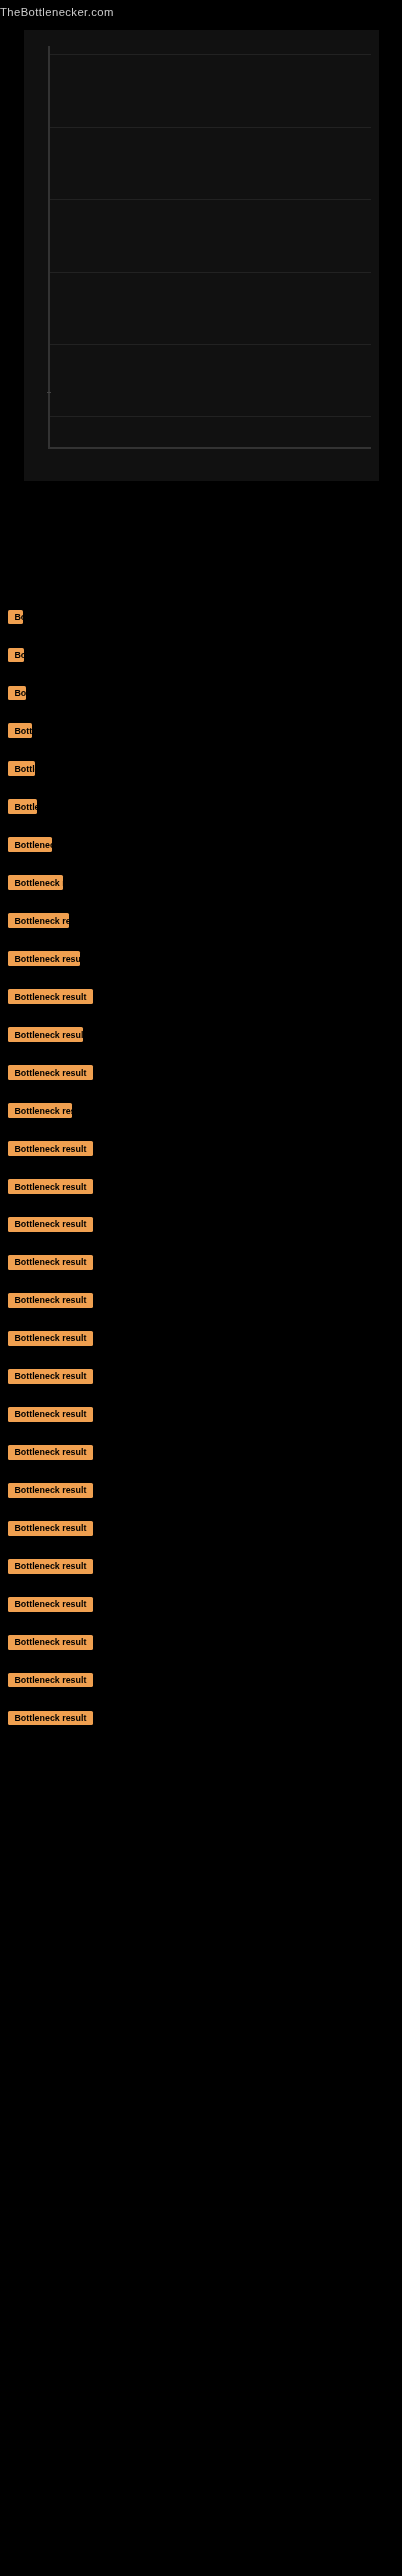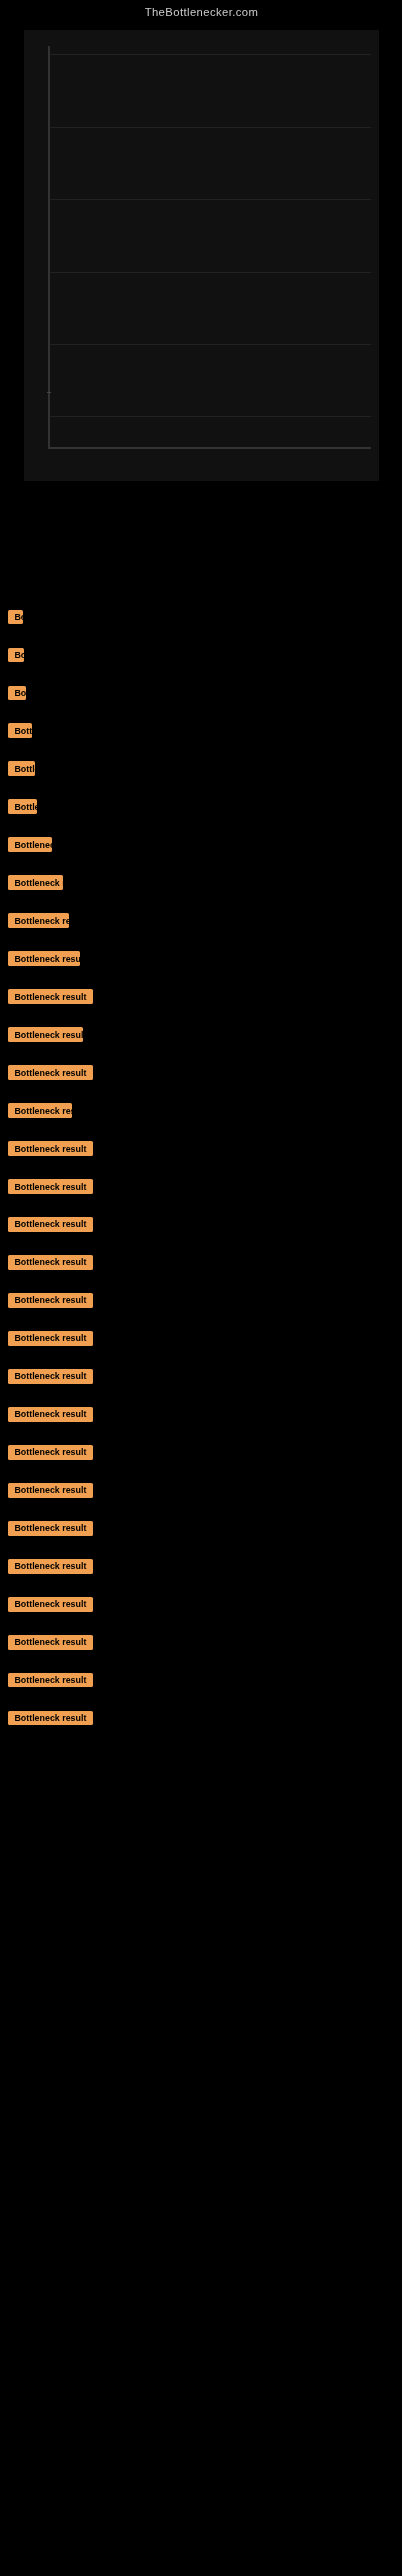--- a/index.html
+++ b/index.html
@@ -6,21 +6,21 @@
     body {
       background-color: #000;
       width: 403px;
       min-height: 2576px;
       font-family: Arial, sans-serif;
       position: relative;
     }
     .site-title {
       color: #ccc;
       font-size: 11.3px;
-      text-align: center;
+      text-align: left;
       padding: 6.4px 0 3.2px 0;
       letter-spacing: 0.4px;
     }
     .chart-area {
       width: 100%;
       height: 483px;
       background: #000;
       position: relative;
     }
     .chart-inner {

